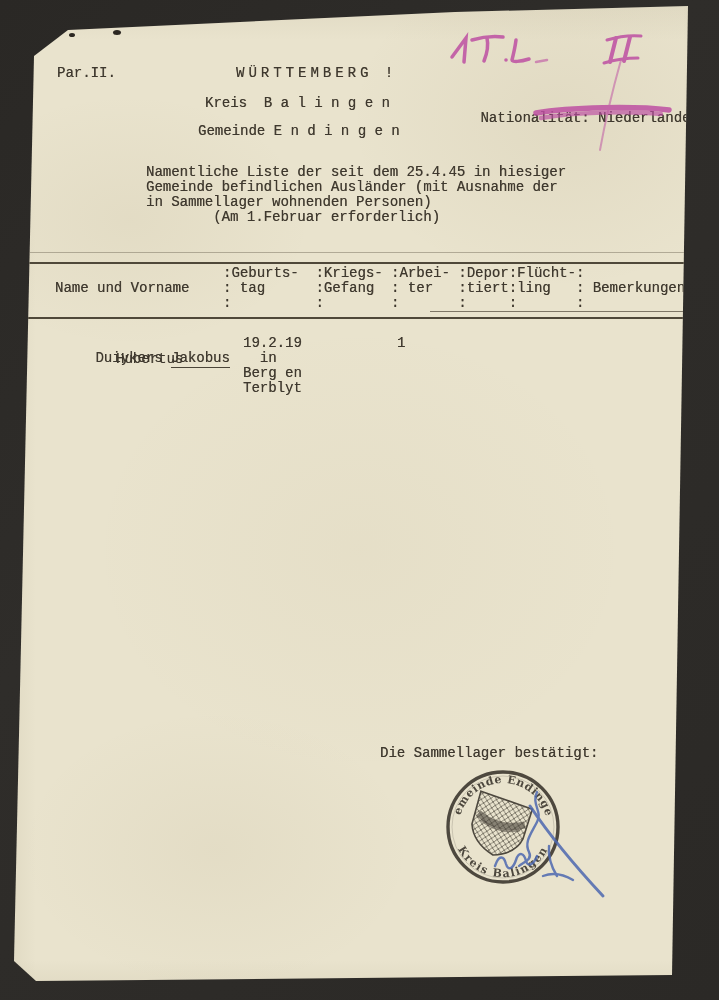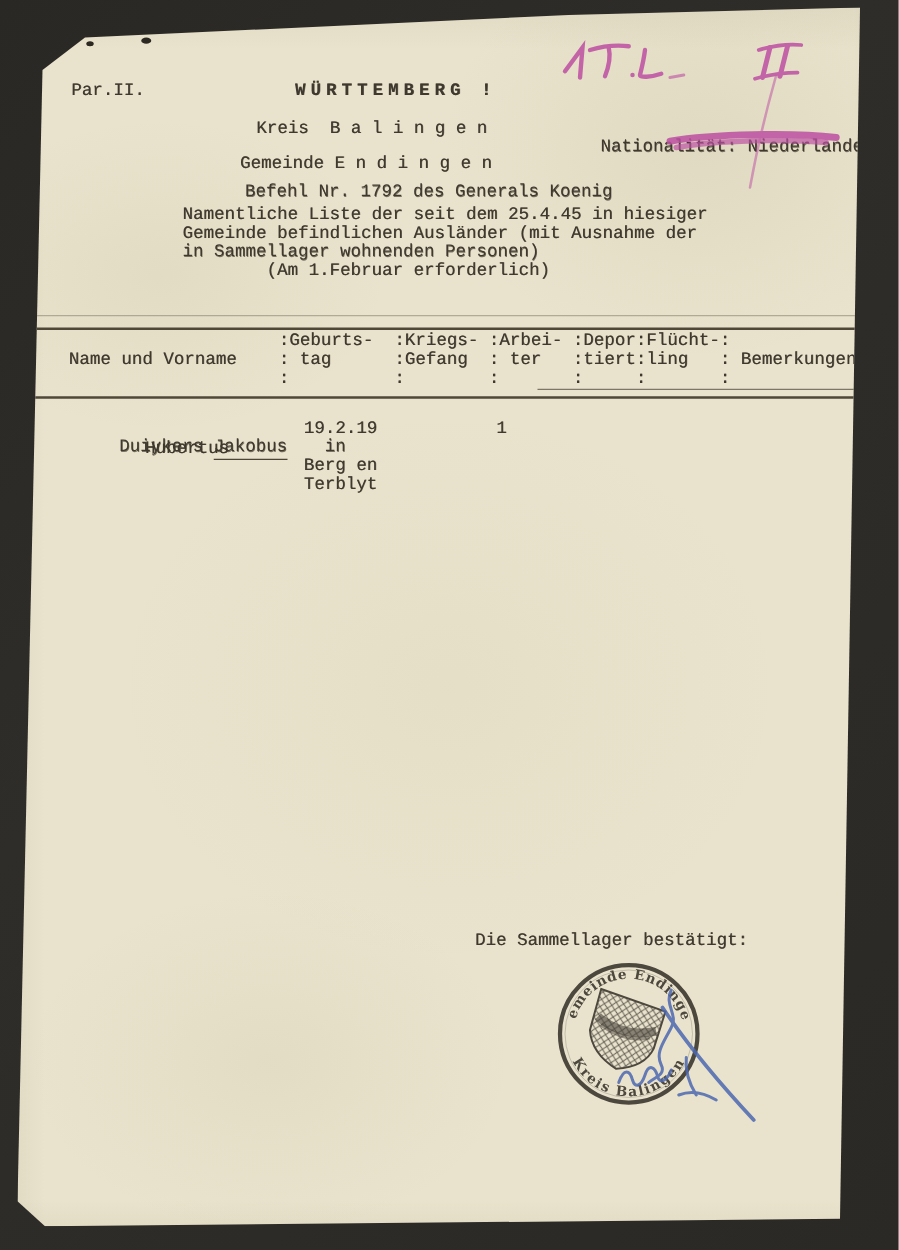--- a/index.html
+++ b/index.html
@@ -24,21 +24,21 @@
       #e9e3cd;
   }
   .typed{
     position:absolute;
     font-family:"Liberation Mono", monospace;
     font-size:14px;line-height:15px;
     color:#3e382e;
     white-space:pre;
     text-shadow:0.3px 0.3px 0.5px rgba(62,54,40,0.65);
   }
-  .sp-title{letter-spacing:4px;font-weight:bold;}
+  .sp-title{letter-spacing:4px;font-weight:normal;}
   .u-ink{border-bottom:1.6px solid rgba(58,51,40,.9);padding-bottom:1px;}
   .rule{position:absolute;background:#4f4839;}
   .speck{position:absolute;background:#2c2822;border-radius:50%;}
   svg.overlay{position:absolute;left:0;top:0;pointer-events:none;}
 </style>
 </head>
 <body>
 
 <div class="scene">
   <div class="paper">
@@ -47,22 +47,21 @@
     <div class="speck" style="left:113px;top:30px;width:8px;height:5px;"></div>
 
     <div class="typed" style="left:57px;top:66px;">Par.II.</div>
     <div class="typed sp-title" style="left:236px;top:66px;">WÜRTTEMBERG !</div>
 
     <div class="typed" style="left:205px;top:96px;">Kreis  B a l i n g e n</div>
     <div class="typed" style="left:430px;top:96px;">
       <span>Nationalität: </span><span>Niederlande</span>
     </div>
 
-    <div class="typed" style="left:192px;top:124px;text-align:center;">Gemeinde E n d i n g e n</div>
-    <div class="typed" style="left:196px;top:147px;">Befehl Nr. 1792 des Generals Koenig</div>
+    <div class="typed" style="left:198px;top:124px;text-align:center;">Gemeinde E n d i n g e n</div>
     <div class="typed" style="left:146px;top:165px;line-height:15px;">Namentliche Liste der seit dem 25.4.45 in hiesiger
 Gemeinde befindlichen Ausländer (mit Ausnahme der
 in Sammellager wohnenden Personen)
         (Am 1.Februar erforderlich)</div>
 
     <div class="rule" style="left:28px;top:252px;width:666px;height:1px;opacity:.5;background:#7a7260;"></div>
     <div class="rule" style="left:28px;top:262px;width:666px;height:1.6px;"></div>
     <div class="rule" style="left:430px;top:311px;width:262px;height:1.3px;opacity:.75;background:#5a5243;"></div>
     <div class="rule" style="left:27px;top:317px;width:666px;height:1.6px;"></div>
 

